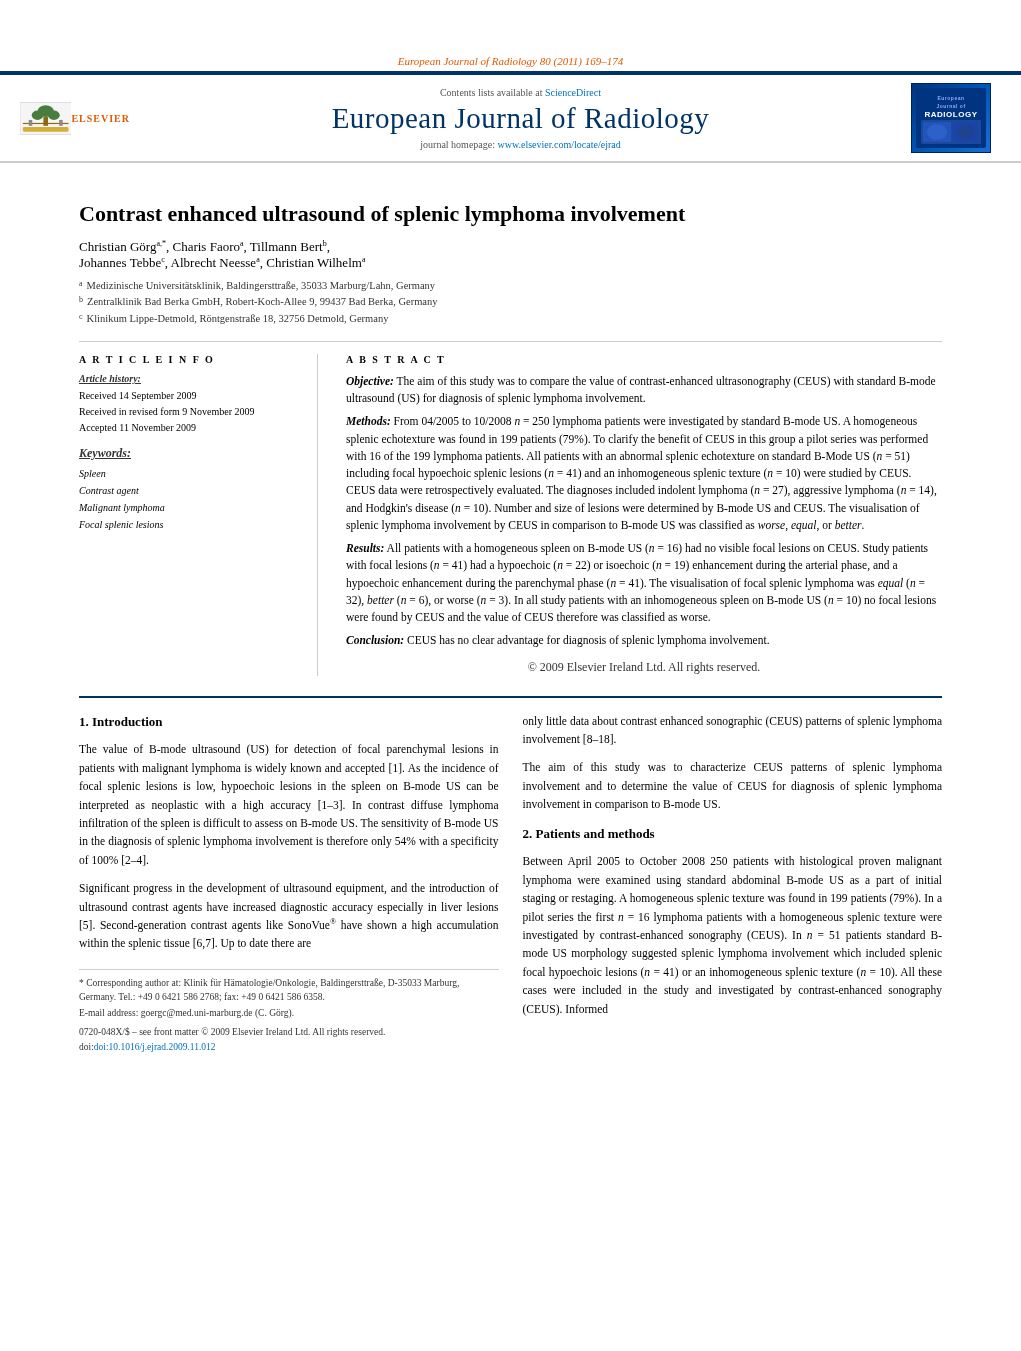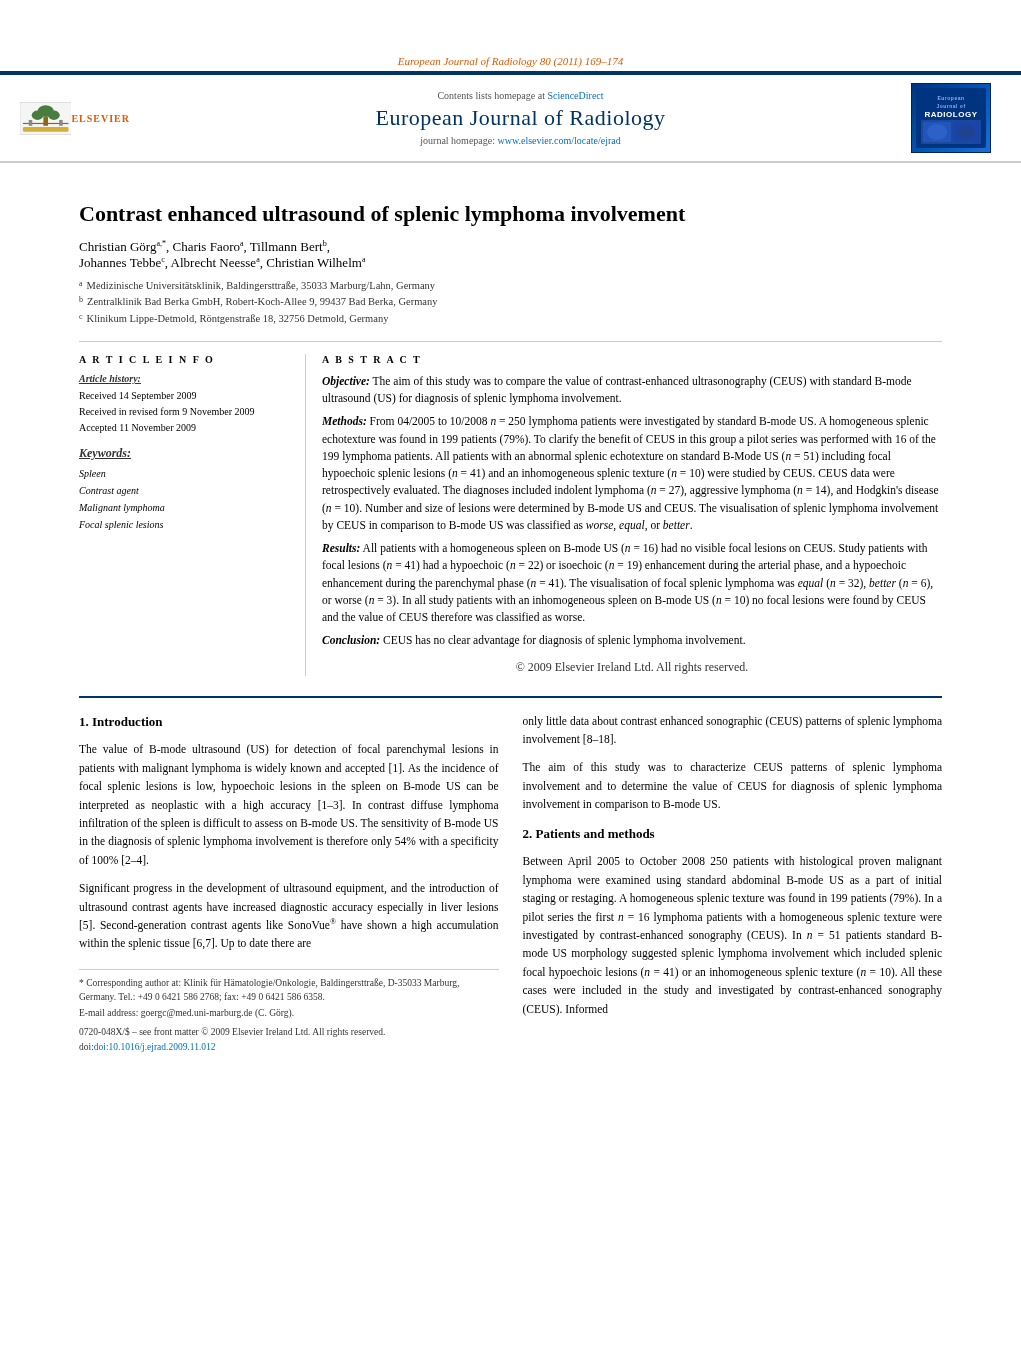--- a/index.html
+++ b/index.html
@@ -57,21 +57,21 @@
     .contents-line {
       font-size: 10px;
       color: #555;
       margin-bottom: 4px;
     }
     .contents-line a {
       color: #0070c0;
       text-decoration: none;
     }
     .journal-name {
-      font-size: 22px;
+      font-size: 29px;
       color: #003366;
       font-weight: normal;
       font-family: 'Times New Roman', Times, serif;
       letter-spacing: 0.5px;
     }
     .journal-homepage {
       font-size: 10px;
       color: #555;
       margin-top: 4px;
     }
@@ -125,21 +125,21 @@
       gap: 4px;
       margin-bottom: 1px;
     }
     .aff-sup {
       font-size: 8px;
       vertical-align: super;
     }
     
     .two-col {
       display: flex;
-      gap: 16px;
+      gap: 28px;
       margin-top: 10px;
       border-top: 1px solid #ccc;
       padding-top: 12px;
     }
     .left-col {
       width: 210px;
       flex-shrink: 0;
     }
     .right-col {
       flex: 1;
@@ -290,21 +290,21 @@
           <rect x="67" y="30" width="6" height="10" fill="#888"></rect>
           <rect x="5" y="42" width="78" height="8" fill="#d4af37" rx="2"></rect>
           <text x="44" y="52" text-anchor="middle" font-size="6" font-family="serif" fill="#333"></text>
         </svg>
         <div class="elsevier-text">ELSEVIER</div>
       </div>
     </div>
 
     <div class="journal-title-area">
       <div class="contents-line">
-        <span>Contents lists homepage at</span>
+        <span>Contents lists available at</span>
         <a href="#">
           <span style="color:#0070c0;">ScienceDirect</span>
         </a>
       </div>
       <div class="journal-name">European Journal of Radiology</div>
       <div class="journal-homepage">
         <span>journal homepage:</span>
         <a href="#">
           <span style="color:#0070c0;">www.elsevier.com/locate/ejrad</span>
         </a>

